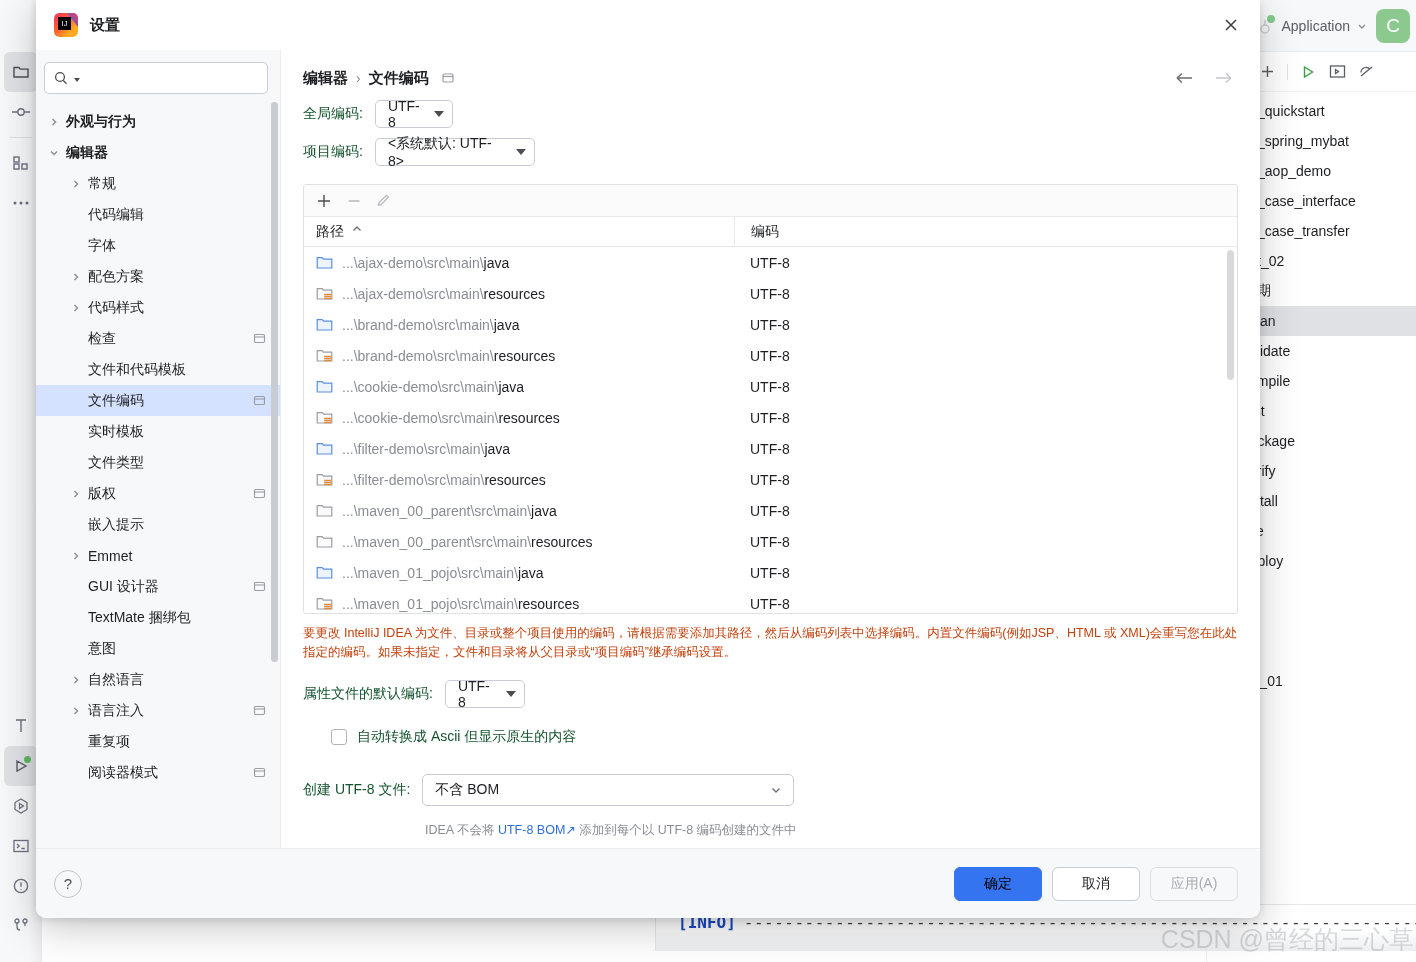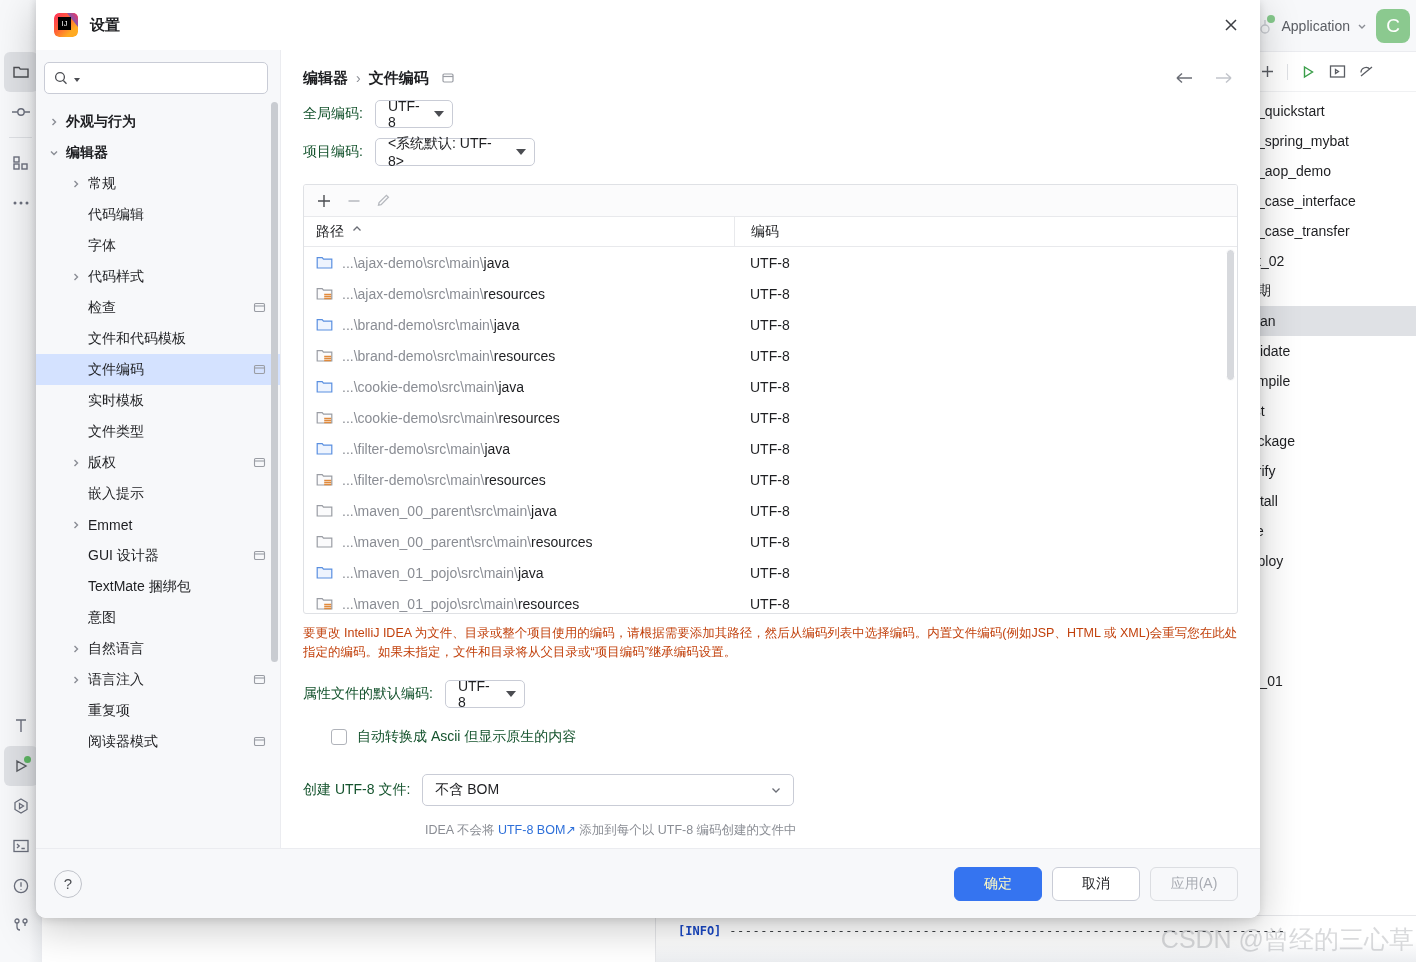--- a/index.html
+++ b/index.html
@@ -59,24 +59,24 @@
   .mv-row {
     height: 30px; display: flex; align-items: center; gap: 7px;
     padding-left: 8px; white-space: nowrap; overflow: hidden;
   }
   .mv-row.sel { background: #dfe1e5; }
   .mv-row.indent { padding-left: 14px; }
   .mv-row.plain { padding-left: 8px; }
 
   
   .log-strip {
-    position: absolute; left: 655px; right: 0; bottom: 0; height: 47px;
+    position: absolute; left: 655px; right: 0; bottom: 11px; height: 47px;
     background: linear-gradient(to bottom,#ffffff 0%, #ffffff 55%, #eceef1 100%);
     border-top: 1px solid #e6e7ea; border-left: 1px solid #e6e7ea;
-    font-family: "DejaVu Sans Mono", monospace; font-size: 12px;
+    font-family: "DejaVu Sans Mono", monospace; font-size: 16px;
     display: flex; align-items: flex-start; padding: 8px 0 0 22px; overflow: hidden;
   }
   .log-info { color: #1a48c4; font-weight: bold; }
   .log-dashes { color: #3c3f43; letter-spacing: .5px; white-space: nowrap; }
   .watermark {
     position: absolute; right: 2px; bottom: 6px;
     font-size: 25px; color: rgba(120,122,128,0.28);
     white-space: nowrap; font-family: "Liberation Sans", sans-serif;
     pointer-events: none;
   }
@@ -196,21 +196,21 @@
   }
   .help-btn {
     width: 28px; height: 28px; border-radius: 50%; border: 1px solid #c0c3ca;
     display: flex; align-items: center; justify-content: center; color: #4b4d52; font-size: 15px;
   }
   .btn {
     min-width: 88px; height: 34px; border-radius: 6px; font-size: 14px;
     display: flex; align-items: center; justify-content: center; padding: 0 18px;
     border: 1px solid #c9ccd6; background: #fff; color: #1e1f22;
   }
-  .btn.primary { background: #3574f0; border-color: #3574f0; color: #fef9c3; }
+  .btn.primary { background: #3574f0; border-color: #3574f0; color: #000000; }
   .btn.disabled { background: #f7f8fa; border-color: #dcdee2; color: #a8abb2; }
   .spacer { flex: 1; }
 </style>
 </head>
 <body>
 
 <div id="ide">
 
   <div class="left-strip">
     <div style="height:52px"></div>
@@ -539,20 +539,29 @@
             <span class="arrow"></span>
             <span class="lbl" style="margin-left: 4px;">字体</span>
           </div>
           <div class="tnode">
             <span style="width: 32px; flex: 0 0 auto;"></span>
             <span class="arrow">
               <svg width="12" height="12" viewBox="0 0 12 12" fill="none" stroke="#8a8d94" stroke-width="1.4">
                 <path d="M4.5 3L7.5 6 4.5 9"></path>
               </svg>
             </span>
+            <span class="lbl" style="margin-left: 4px;">配色方案</span>
+          </div>
+          <div class="tnode">
+            <span style="width: 32px; flex: 0 0 auto;"></span>
+            <span class="arrow">
+              <svg width="12" height="12" viewBox="0 0 12 12" fill="none" stroke="#8a8d94" stroke-width="1.4">
+                <path d="M4.5 3L7.5 6 4.5 9"></path>
+              </svg>
+            </span>
             <span class="lbl" style="margin-left: 4px;">代码样式</span>
           </div>
           <div class="tnode">
             <span style="width: 32px; flex: 0 0 auto;"></span>
             <span class="arrow"></span>
             <span class="lbl" style="margin-left: 4px;">检查</span>
             <span class="copyico">
               <svg width="13" height="13" viewBox="0 0 13 13" fill="none" stroke="#9a9da4" stroke-width="1.1">
                 <rect x="1.5" y="2.5" width="10" height="8" rx="1.2"></rect>
                 <path d="M1.5 5h10"></path>

